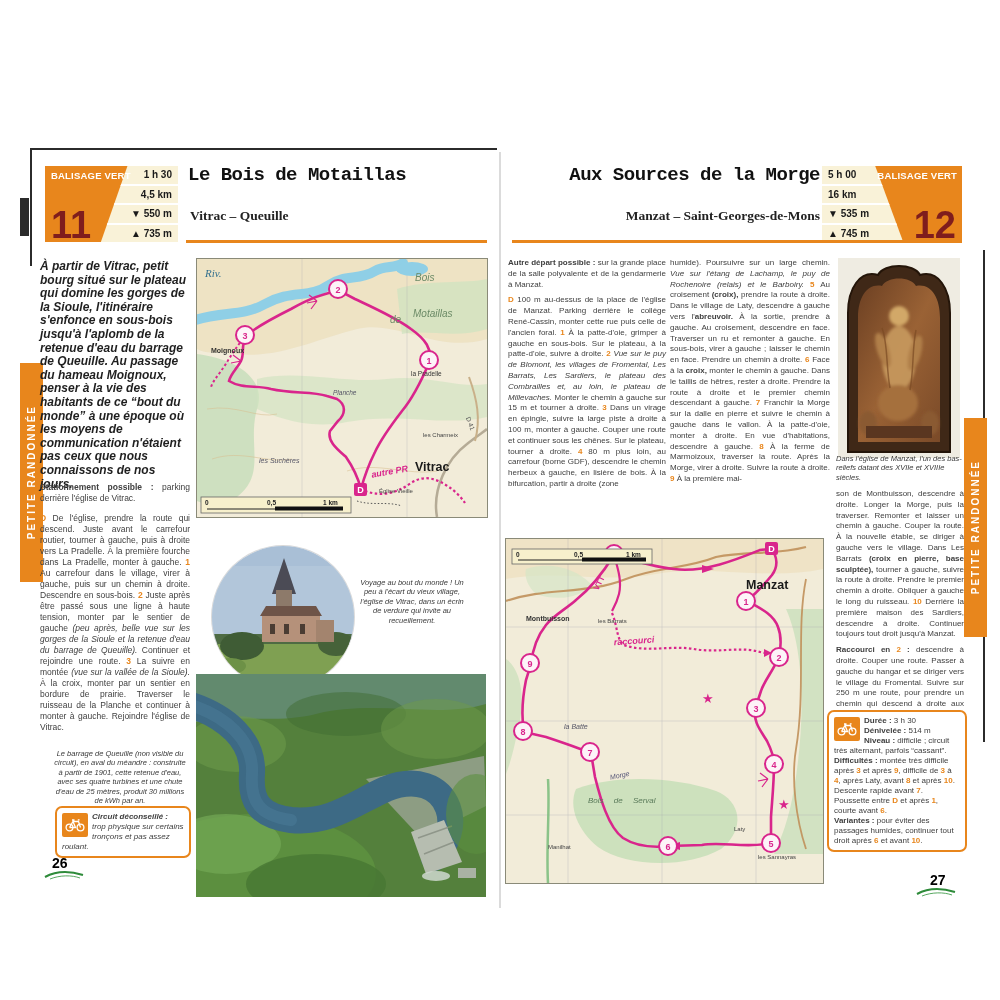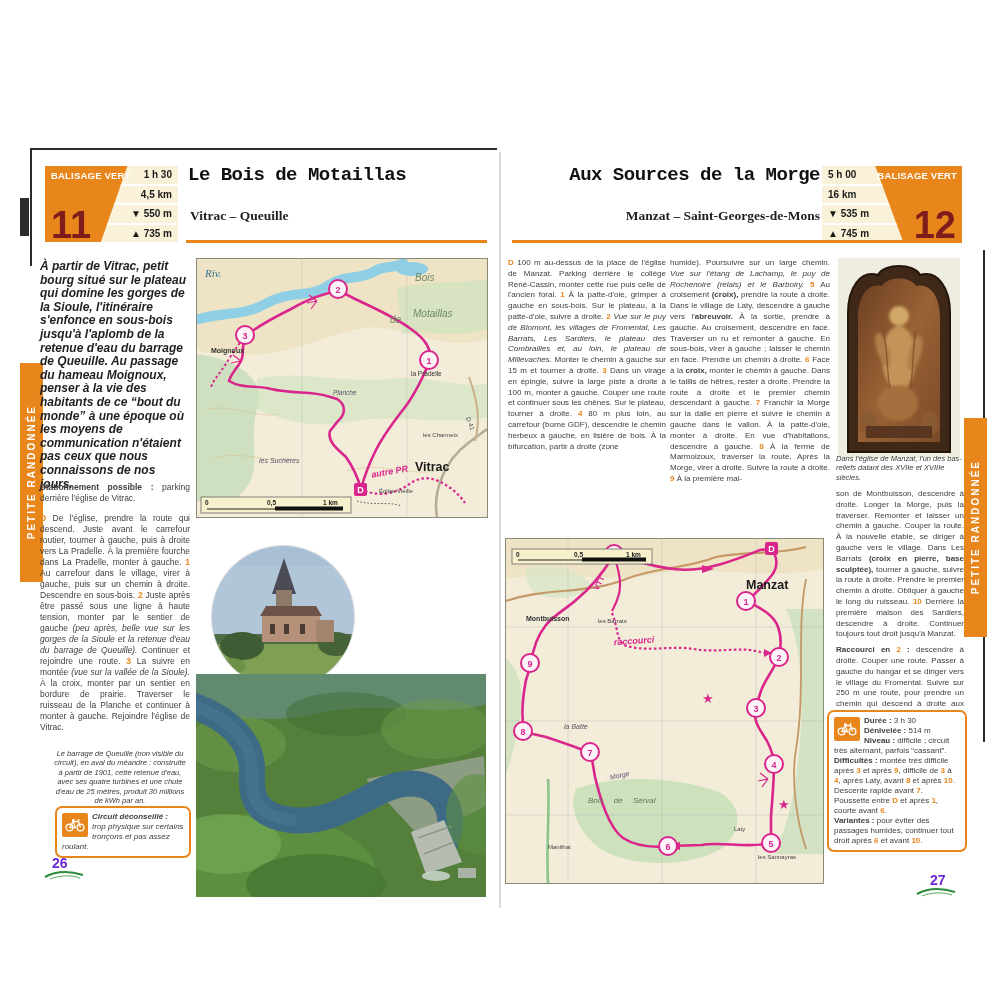--- a/index.html
+++ b/index.html
@@ -37,21 +37,21 @@
   .cap{font-style:italic;font-size:7.5px;line-height:9.4px;color:#3a3a3a;}
   .rt-b{font-weight:bold;}
   .rt-bi{font-weight:normal;font-style:italic;}
   .rt-o{font-weight:bold;color:#e8861c;}
   
   .info-box{background:#fff;border:2px solid #e8861c;border-radius:7px;padding:4px 5px;
             font-size:8px;line-height:10px;text-align:left;color:#404040;}
   .info-box p{margin:0;}
   .bike-chip{float:left;width:26px;height:24px;background:#e8861c;border-radius:2px;
              margin:1px 4px 2px 0;display:flex;align-items:center;justify-content:center;}
-  .page-num{font-weight:bold;font-size:14px;color:#6d28d9;}
+  .page-num{font-weight:bold;font-size:14px;color:#000000;}
   
   .map-frame{border:1px solid #8a8a78;background:#f2ecd9;overflow:hidden;}
   .photo-frame{overflow:hidden;}
   .circle-photo{border-radius:50%;overflow:hidden;box-shadow:0 0 0 1px rgba(0,0,0,.15);}
 </style>
 </head>
 <body>
 
 <div class="stage">
 
@@ -175,20 +175,21 @@
       <rect x="64" y="44" width="16" height="30" fill="#8d7a6a"></rect>
       <polygon points="48,70 54,60 104,60 110,70" fill="#6e5448"></polygon>
       <rect x="50" y="70" width="58" height="26" fill="#b5917a"></rect>
       <rect x="104" y="74" width="18" height="22" fill="#a3846e"></rect>
       <rect x="58" y="78" width="5" height="10" fill="#4a3c33"></rect>
       <rect x="72" y="78" width="5" height="10" fill="#4a3c33"></rect>
       <rect x="88" y="78" width="5" height="10" fill="#4a3c33"></rect>
       <ellipse cx="18" cy="120" rx="16" ry="8" fill="#6d9147"></ellipse>
     </svg>
   </div>
+  <div class="abs cap" style="left:356px;top:578px;width:112px;text-align:center;">Voyage au bout du monde ! Un peu à l'écart du vieux village, l'église de Vitrac, dans un écrin de verdure qui invite au recueillement.</div>
 
   <div class="abs photo-frame" style="left:196px;top:674px;width:290px;height:223px;">
     <svg width="290" height="223" viewBox="0 0 290 223">
       <rect width="290" height="223" fill="#54803c"></rect>
       <path d="M0,0 H290 V30 C240,45 180,25 120,40 C80,50 40,40 0,48 Z" fill="#6f94a0" opacity="0.5"></path>
       <ellipse cx="40" cy="70" rx="50" ry="28" fill="#6d9a4a" opacity="0.55"></ellipse>
       <ellipse cx="150" cy="40" rx="60" ry="22" fill="#3f6b31" opacity="0.5"></ellipse>
       <ellipse cx="240" cy="55" rx="55" ry="30" fill="#6d9a4a" opacity="0.5"></ellipse>
       <ellipse cx="60" cy="200" rx="120" ry="60" fill="#5c8f3f"></ellipse>
       <ellipse cx="30" cy="170" rx="55" ry="30" fill="#74a855" opacity="0.7"></ellipse>
@@ -216,20 +217,21 @@
     <div class="badge-name" style="right:5px;top:4px;">BALISAGE VERT</div>
     <div class="badge-num" style="right:6px;bottom:-2px;">12</div>
   </div>
   <div class="abs orange-rule" style="left:512px;top:240px;width:450px;"></div>
 
   <div class="abs sidebar-strip" style="left:964px;top:418px;width:23px;height:219px;">
     <span>PETITE RANDONNÉE</span>
   </div>
 
   <div class="abs body-txt-sm" style="left:508px;top:258px;width:158px;">
+    <p><span class="rt-b">Autre départ possible :</span><span> sur la grande place de la salle polyvalente et de la gendarmerie à Manzat.</span></p>
     <p><span class="rt-o">D</span><span> 100 m au-dessus de la place de l'église de Manzat. Parking derrière le collège René-Cassin, monter cette rue puis celle de l'ancien foral. </span><span class="rt-o">1</span><span> À la patte-d'oie, grimper à gauche en sous-bois. Sur le plateau, à la patte-d'oie, suivre à droite. </span><span class="rt-o">2</span><span> </span><span class="rt-bi">Vue sur le puy de Blomont, les villages de Fromental, Les Barrats, Les Sardiers, le plateau des Combrailles et, au loin, le plateau de Millevaches.</span><span> Monter le chemin à gauche sur 15 m et tourner à droite. </span><span class="rt-o">3</span><span> Dans un virage en épingle, suivre la large piste à droite à 100 m, monter à gauche. Couper une route et continuer sous les chênes. Sur le plateau, tourner à droite. </span><span class="rt-o">4</span><span> 80 m plus loin, au carrefour (borne GDF), descendre le chemin herbeux à gauche, en lisière de bois. À la bifurcation, partir à droite (zone</span></p>
   </div>
   <div class="abs body-txt-sm" style="left:670px;top:258px;width:160px;">
     <p><span>humide). Poursuivre sur un large chemin. </span><span class="rt-bi">Vue sur l'étang de Lachamp, le puy de Rochenoire (relais) et le Barboiry.</span><span> </span><span class="rt-o">5</span><span> Au croisement </span><span class="rt-b">(croix),</span><span> prendre la route à droite. Dans le village de Laty, descendre à gauche vers l'</span><span class="rt-b">abreuvoir.</span><span> À la sortie, prendre à gauche. Au croisement, descendre en face. Traverser un ru et remonter à gauche. En sous-bois, virer à gauche ; laisser le chemin en face. Prendre un chemin à droite. </span><span class="rt-o">6</span><span> Face à la </span><span class="rt-b">croix,</span><span> monter le chemin à gauche. Dans le taillis de hêtres, rester à droite. Prendre la route à droite et le premier chemin descendant à gauche. </span><span class="rt-o">7</span><span> Franchir la Morge sur la dalle en pierre et suivre le chemin à gauche dans le vallon. À la patte-d'oie, monter à droite. En vue d'habitations, descendre à gauche. </span><span class="rt-o">8</span><span> À la ferme de Marmoizoux, traverser la route. Après la Morge, virer à droite. Suivre la route à droite. </span><span class="rt-o">9</span><span> À la première mai-</span></p>
   </div>
 
   <div class="abs photo-frame" style="left:838px;top:258px;width:122px;height:200px;">
     <svg width="122" height="200" viewBox="0 0 122 200">
       <defs>
         <linearGradient id="wood" x1="0" y1="0" x2="1" y2="1">

